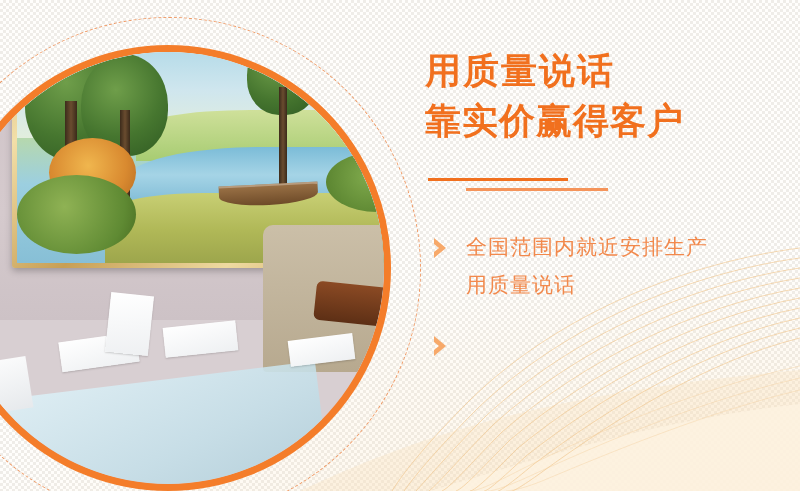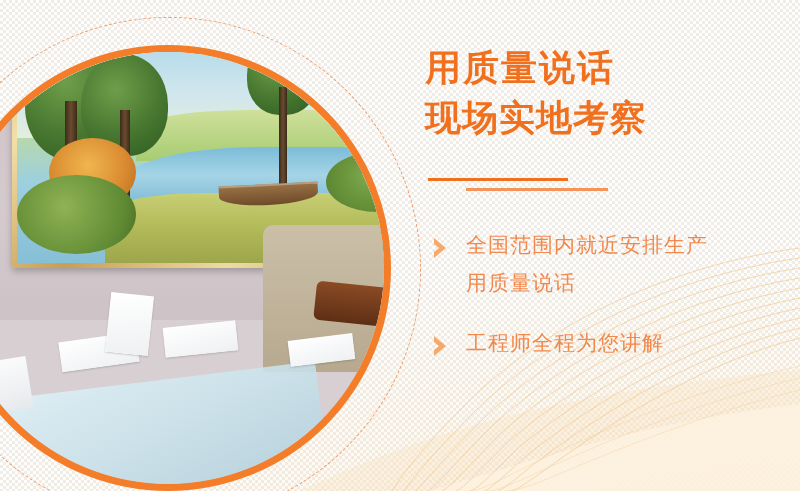--- a/index.html
+++ b/index.html
@@ -228,21 +228,20 @@
     background: linear-gradient(170deg, #ffffff 0%, #e6e9ec 100%);
   }
 
   
   .content {
     position: absolute;
     left: 422px;
     top: 0;
     width: 378px;
     height: 491px;
-    font-family: Liberation Mono, monospace;
   }
   .headline {
     position: absolute;
     left: 3px;
     top: 46px;
     width: 375px;
   }
   .hl-line {
     color: #f1701e;
     font-size: 36px;
@@ -417,21 +416,21 @@
           <div class="brochure" style="left:-4%; top:72%; width:22%; height:12%; transform:rotate(-9deg);"></div>
         </div>
       </div>
     </div>
   </div>
 
   <div class="content">
 
     <div class="headline">
       <div class="hl-line">用质量说话</div>
-      <div class="hl-line second">现场实地考察</div>
+      <div class="hl-line second">靠实价赢得客户</div>
     </div>
 
     <div class="divider">
       <div class="dv-top"></div>
       <div class="dv-bottom"></div>
     </div>
 
     <div class="bullets">
 
       <div class="bullet">
@@ -443,19 +442,18 @@
         <div class="bullet-line">全国范围内就近安排生产</div>
         <div class="bullet-line">用质量说话</div>
       </div>
 
       <div class="bullet">
         <span class="bullet-arrow">
           <svg viewBox="0 0 20 24" width="20" height="24">
             <path d="M4 2 L16 12 L4 22 L4 16 L9 12 L4 8 Z" fill="#f7a96a"></path>
           </svg>
         </span>
-        <div class="bullet-line">工程师全程为您讲解</div>
       </div>
 
     </div>
   </div>
 
 </div>
 
 </body></html>

